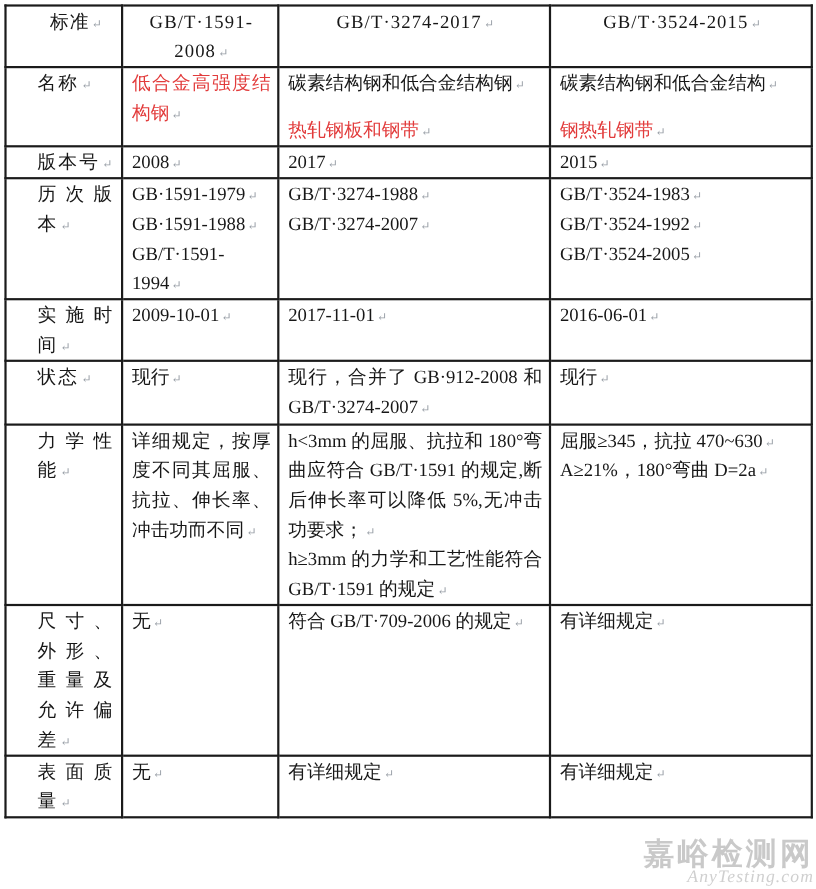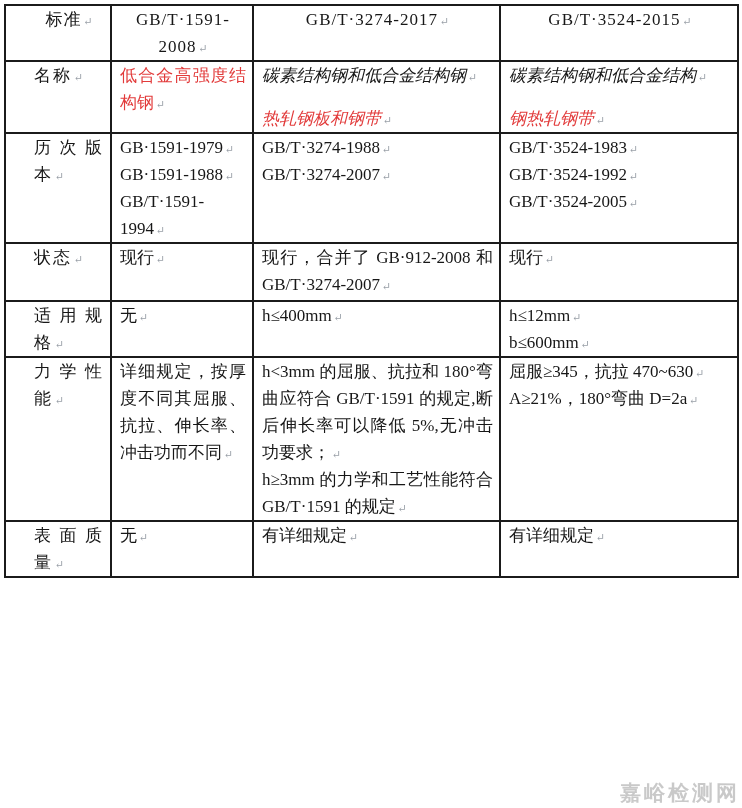--- a/index.html
+++ b/index.html
@@ -18,21 +18,21 @@
     padding:0 6px 0 8px;
     font-size:17px;line-height:27px;
     text-align:justify;
     overflow:hidden;
     word-break:break-word;
   }
   td.label{letter-spacing:2px;padding-left:28px;}
   td.center{text-align:center;letter-spacing:1px;}
   td.last{position:relative;border-radius:28px;}
   .red{color:var(--red,#e23b3b);margin-top:16px;}
-  .blk{display:block;font-style:italic;}
+  .blk{display:block;}
   .pmark{
     color:var(--mark,#9aa0a8);
     font-size:11px;line-height:1;margin-left:2px;
     letter-spacing:0;
   }
   
   tr.r-head{height:25px}
   tr.r-name{height:67px}
   tr.r-ver{height:28px}
   tr.r-hist{height:84px}
@@ -42,21 +42,21 @@
   tr.r-scope{height:55px}
   tr.r-grade{height:55px}
   tr.r-mech{height:156px}
   tr.r-dim{height:104px}
   tr.r-surf{height:30px}
   .watermark{
     position:absolute;right:2px;bottom:2px;width:170px;
     text-align:right;pointer-events:none;z-index:5;
   }
   .wm-cn{
-    font-size:21px;font-weight:bold;letter-spacing:3px;
+    font-size:28px;font-weight:bold;letter-spacing:3px;
     color:var(--wm,#a9a9a9);opacity:.62;line-height:26px;
     font-family:"Liberation Sans","DejaVu Sans",sans-serif;
   }
   .wm-en{
     font-size:16px;font-style:italic;letter-spacing:1px;
     color:var(--wm,#a9a9a9);opacity:.55;line-height:17px;
     font-family:"Liberation Serif","DejaVu Serif",serif;
   }
 </style>
 </head>
@@ -83,58 +83,71 @@
       <td>
           <span class="blk">碳素结构钢和低合金结构钢<span class="pmark">↵</span></span>
           <span class="blk red">热轧钢板和钢带<span class="pmark">↵</span></span>
         </td>
       <td class="last">
           <span class="blk">碳素结构钢和低合金结构<span class="pmark">↵</span></span>
           <span class="blk red">钢热轧钢带<span class="pmark">↵</span></span>
         </td>
     </tr>
 
+    <tr class="r-ver">
+      <td class="label">版本号<span class="pmark">↵</span></td>
+      <td>2008<span class="pmark">↵</span></td>
+      <td>2017<span class="pmark">↵</span></td>
+      <td class="last">2015<span class="pmark">↵</span></td>
+    </tr>
 
     <tr class="r-hist">
       <td class="label">历次版本<span class="pmark">↵</span></td>
       <td>GB·1591-1979<span class="pmark">↵</span><br>GB·1591-1988<span class="pmark">↵</span><br>GB/T·1591-1994<span class="pmark">↵</span></td>
       <td>GB/T·3274-1988<span class="pmark">↵</span><br>GB/T·3274-2007<span class="pmark">↵</span></td>
       <td class="last">GB/T·3524-1983<span class="pmark">↵</span><br>GB/T·3524-1992<span class="pmark">↵</span><br>GB/T·3524-2005<span class="pmark">↵</span></td>
     </tr>
 
+    <tr class="r-impl">
+      <td class="label">实施时间<span class="pmark">↵</span></td>
+      <td>2009-10-01<span class="pmark">↵</span></td>
+      <td>2017-11-01<span class="pmark">↵</span></td>
+      <td class="last">2016-06-01<span class="pmark">↵</span></td>
+    </tr>
 
     <tr class="r-status">
       <td class="label">状态<span class="pmark">↵</span></td>
       <td>现行<span class="pmark">↵</span></td>
       <td>现行，合并了 GB·912-2008 和 GB/T·3274-2007<span class="pmark">↵</span></td>
       <td class="last">现行<span class="pmark">↵</span></td>
     </tr>
 
-    <tr class="r-spec">
-      <td class="label">适用规格<span class="pmark">↵</span></td>
-      <td>无<span class="pmark">↵</span></td>
-      <td>h≤400mm<span class="pmark">↵</span></td>
-      <td class="last">h≤12mm<span class="pmark">↵</span><br>b≤600mm<span class="pmark">↵</span></td>
-    </tr>
 
 
 
     <tr class="r-mech">
       <td class="label">力学性能<span class="pmark">↵</span></td>
       <td>详细规定，按厚度不同其屈服、抗拉、伸长率、冲击功而不同<span class="pmark">↵</span></td>
       <td>h&lt;3mm 的屈服、抗拉和 180°弯曲应符合 GB/T·1591 的规定,断后伸长率可以降低 5%,无冲击功要求；<span class="pmark">↵</span><br>h≥3mm 的力学和工艺性能符合 GB/T·1591 的规定<span class="pmark">↵</span></td>
       <td class="last">屈服≥345，抗拉 470~630<span class="pmark">↵</span><br>A≥21%，180°弯曲 D=2a<span class="pmark">↵</span></td>
     </tr>
 
+    <tr class="r-dim">
+      <td class="label">尺寸、外形、重量及允许偏差<span class="pmark">↵</span></td>
+      <td>无<span class="pmark">↵</span></td>
+      <td>符合 GB/T·709-2006 的规定<span class="pmark">↵</span></td>
+      <td class="last">有详细规定<span class="pmark">↵</span></td>
+    </tr>
 
     <tr class="r-surf">
       <td class="label">表面质量<span class="pmark">↵</span></td>
       <td>无<span class="pmark">↵</span></td>
       <td>有详细规定<span class="pmark">↵</span></td>
       <td class="last">有详细规定<span class="pmark">↵</span></td>
     </tr>
 
   </tbody>
 </table>
 
 <div class="watermark">
   <div class="wm-cn">嘉峪检测网</div>
+  <div class="wm-en">AnyTesting.com</div>
 </div>
 
 </body></html>

